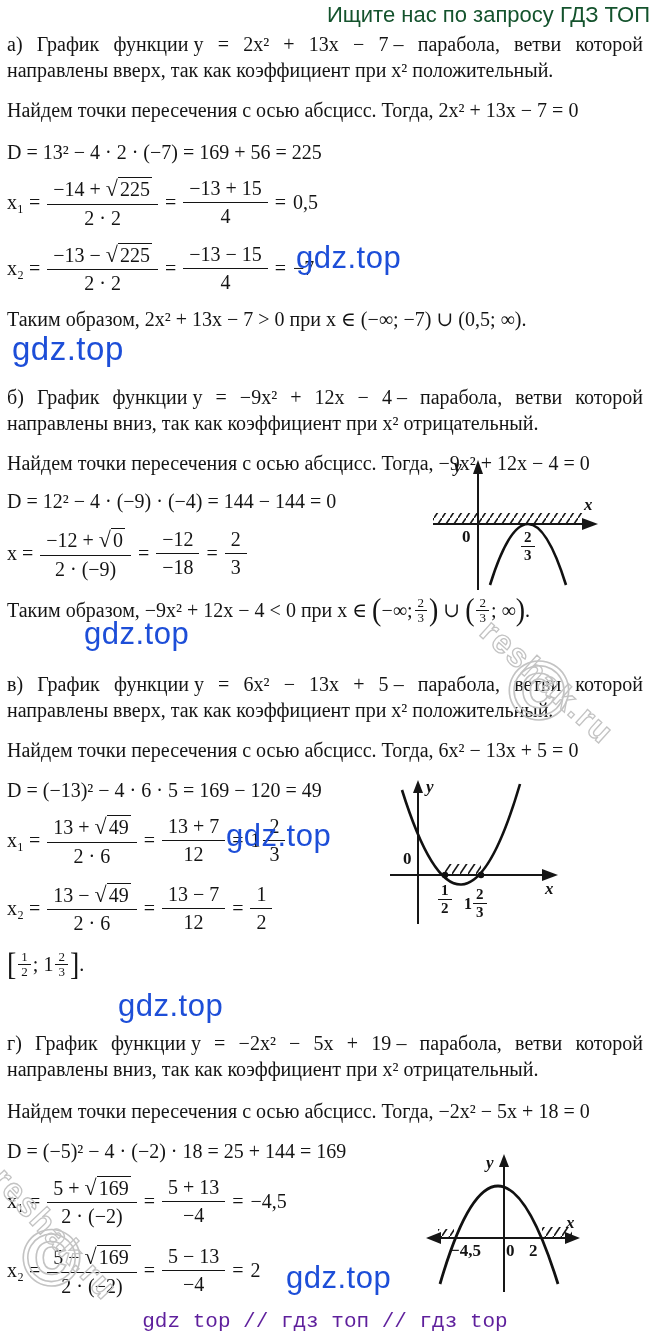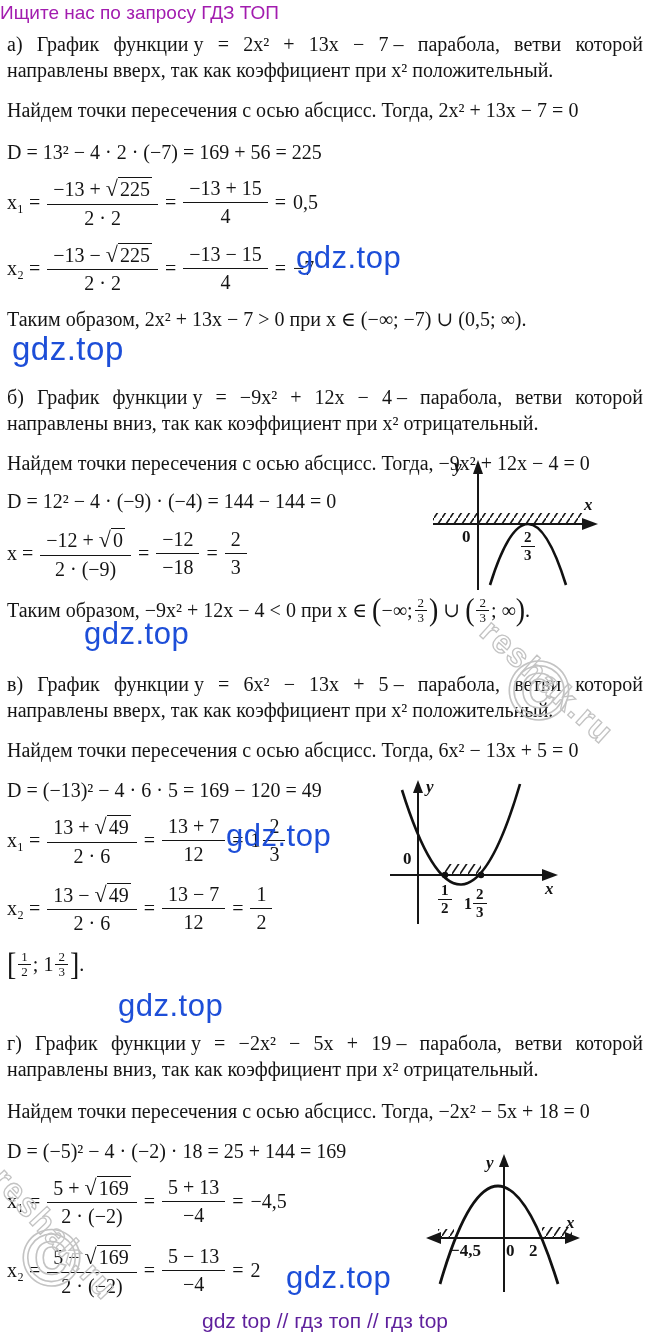--- a/index.html
+++ b/index.html
@@ -1,21 +1,21 @@
 <!DOCTYPE html>
 <html><head>
 <meta charset="utf-8">
 <style>
   html,body{margin:0;padding:0}
   body{
     width:650px;height:1337px;position:relative;overflow:hidden;background:#fff;
     font-family:"Liberation Serif","DejaVu Serif",serif;color:#141414;
   }
-  .hdr{position:absolute;top:2px;left:0;width:100%;text-align:left;
-       font-family:"Liberation Sans","DejaVu Sans",sans-serif;font-size:19px;color:#a21caf}
+  .hdr{position:absolute;top:2px;left:0;width:100%;text-align:right;
+       font-family:"Liberation Sans","DejaVu Sans",sans-serif;font-size:22px;color:#14532d}
   .flow{position:absolute;top:25px;left:7px;width:636px}
   .p{font-size:20px;line-height:1.3;margin:0;text-align:justify}
   .pl{font-size:20px;line-height:1.3;margin:0}
   .mvar{padding:0 5px}
   .eqrow{display:flex;align-items:center;gap:7px;font-size:20px}
   .frac{display:inline-flex;flex-direction:column;align-items:center;text-align:center;line-height:1.25}
   .frac .num{border-bottom:1.4px solid #141414;padding:0 6px 1px;white-space:nowrap}
   .frac .den{padding-top:1px;white-space:nowrap}
   .rad{border-top:1.4px solid #141414;padding:0 2px}
   .sqrtsign{font-size:22px}
@@ -25,21 +25,21 @@
          vertical-align:middle;margin:0 2px}
   .sfrac .num{border-bottom:1px solid #141414;padding:0 3px}
   .bigp{font-size:28px;font-weight:400;line-height:1;transform:scaleY(1.1)}
   
   .wm-gdz{position:absolute;font-family:Liberation Sans, sans-serif;
           color:#1d4ed8;z-index:5;pointer-events:none;letter-spacing:0.5px}
   .wm-outline{position:absolute;font-family:"Liberation Sans","DejaVu Sans",sans-serif;font-weight:700;
           color:rgba(255,255,255,0);-webkit-text-stroke:1.3px #c3c3c3;z-index:4;pointer-events:none;
           letter-spacing:2px}
   .ftr{position:absolute;bottom:4px;left:0;width:100%;text-align:center;
-       font-family:Liberation Sans, sans-serif;font-size:21px;color:#5e1f9c;font-weight:500}
+       font-family:Liberation Mono, monospace;font-size:21px;color:#5e1f9c;font-weight:500}
   
   .graph{position:absolute;z-index:2}
   .graph svg{position:absolute;left:0;top:0}
   .glabel{position:absolute;font-size:17px;font-style:italic;font-weight:700;line-height:1}
   .gnum{position:absolute;font-size:17px;font-weight:700;line-height:1}
   .gfrac{position:absolute;display:flex;flex-direction:column;align-items:center;
          font-size:15px;font-weight:700;line-height:1.15}
   .gfrac .num{border-bottom:1.6px solid #141414;padding:0 3px}
   .gmix{position:absolute;display:flex;align-items:center;font-size:16px;font-weight:700}
 </style>
@@ -50,21 +50,21 @@
 
 <div class="flow">
 
   <p class="p" style="margin-top:6px"><span>а) График функции</span><span class="mvar">y = 2x² + 13x − 7</span><span>–  парабола, ветви которой направлены вверх, так как коэффициент при x² положительный.</span></p>
   <p class="pl" style="margin-top:14px">Найдем точки пересечения с осью абсцисс. Тогда, 2x² + 13x − 7 = 0</p>
   <p class="pl" style="margin-top:16px">D = 13² − 4 · 2 · (−7) = 169 + 56 = 225</p>
 
   <div class="eqrow" style="margin-top:10px">
     <span>x₁ =</span>
     <span class="frac">
-        <span class="num"><span>−13 + </span><span class="sqrtsign">√</span><span class="rad">225</span></span>
+        <span class="num"><span>−14 + </span><span class="sqrtsign">√</span><span class="rad">225</span></span>
         <span class="den">2 · 2</span>
       </span>
     <span>=</span>
     <span class="frac">
         <span class="num">−13 + 15</span>
         <span class="den">4</span>
       </span>
     <span>=</span>
     <span>0,5</span>
   </div>

